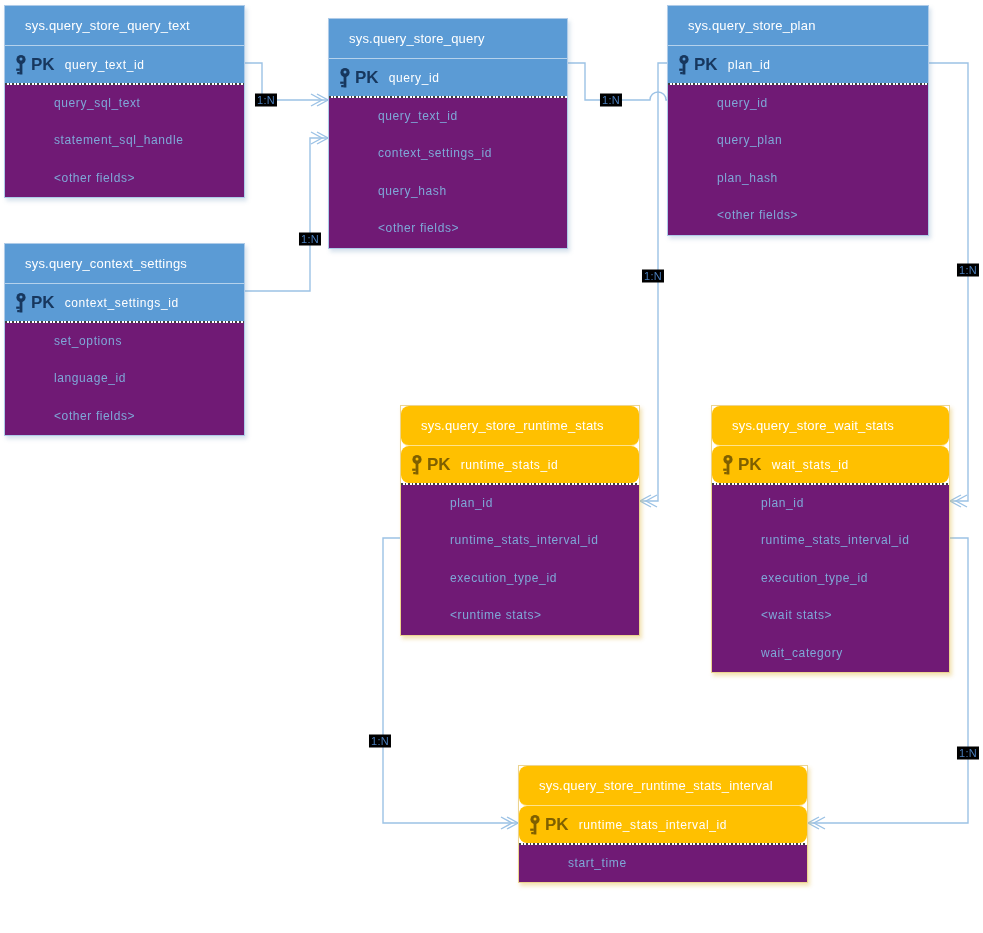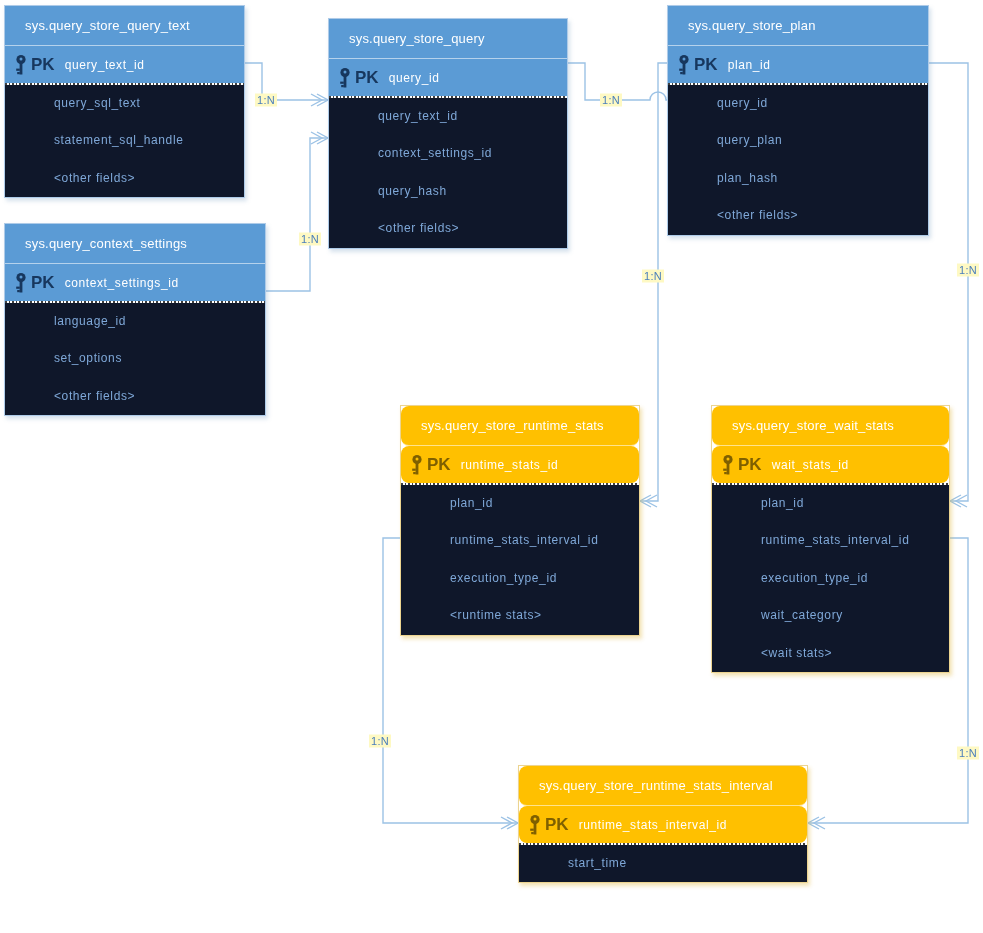--- a/index.html
+++ b/index.html
@@ -20,24 +20,24 @@
   .theme-orange .t-header,.theme-orange .t-pk { background:#ffc000;border-radius:8px; }
   .t-pk { height:37px; display:flex; align-items:center; color:#ffffff;
           font-size:12px; letter-spacing:.6px; white-space:nowrap; }
   .t-pk .key-icon { margin-left:9px; flex:0 0 auto; display:block; }
   .t-pk .pk-tag { margin-left:3px; font-size:17px; letter-spacing:0;font-weight:bold; }
   .theme-blue .pk-tag   { color:#17375e; }
   .theme-orange .pk-tag { color:#7f6000; }
   .t-pk .field-name { margin-left:10px; }
   .pk-divider { height:2px;
     background:repeating-linear-gradient(to right,#3f3f3f 0,#3f3f3f 1.6px,transparent 1.6px,transparent 3.6px); }
-  .t-body { background:#0f172a; }
+  .t-body { background:#701a75; }
   .t-field { height:37.4px; line-height:37.4px; padding-left:49px; color:#7fa8d8;
              font-size:12px; letter-spacing:.6px; white-space:nowrap; }
-  .conn-label { position:absolute; transform:translate(-50%,-50%); background:#fef9c3;
+  .conn-label { position:absolute; transform:translate(-50%,-50%); background:#000000;
                 color:#4a7ebb; font-size:11px; line-height:13px; padding:0 2px; z-index:3;
                 letter-spacing:.3px; }
 </style>
 </head>
 <body>
 
 <div id="canvas">
   <svg id="connector-layer" width="983" height="933">
       <path d="M 245 63 L 262 63 L 262 100 L 328 100" fill="none" stroke="#9cc2e5" stroke-width="1.4"></path>
       <polyline points="317,94 328,100 317,106" fill="none" stroke="#9cc2e5" stroke-width="1.4"></polyline>
@@ -116,37 +116,37 @@
         <span class="field-name">plan_id</span>
       </div>
       <div class="pk-divider"></div>
       <div class="t-body">
         <div class="t-field">query_id</div>
         <div class="t-field">query_plan</div>
         <div class="t-field">plan_hash</div>
         <div class="t-field">&lt;other fields&gt;</div>
       </div>
     </div>
-    <div class="table theme-blue" style="left: 4px; top: 223px; width: 262px;">
+    <div class="table theme-blue" style="left: 4px; top: 243px; width: 241px;">
       <div class="t-header">sys.query_context_settings</div>
       <div class="t-pk">
         <svg class="key-icon" width="14" height="20" viewBox="0 0 14 20">
           <circle cx="7" cy="4.6" r="4.6" fill="#17375e"></circle>
           <circle cx="7" cy="4" r="1.5" fill="#5b9bd5"></circle>
           <rect x="5.6" y="8.2" width="2.8" height="11.3" fill="#17375e"></rect>
           <rect x="2.2" y="13.6" width="3.6" height="2.2" fill="#17375e"></rect>
           <rect x="3.2" y="17" width="2.6" height="2.2" fill="#17375e"></rect>
         </svg>
         <span class="pk-tag">PK</span>
         <span class="field-name">context_settings_id</span>
       </div>
       <div class="pk-divider"></div>
       <div class="t-body">
+        <div class="t-field">set_options</div>
         <div class="t-field">language_id</div>
-        <div class="t-field">set_options</div>
         <div class="t-field">&lt;other fields&gt;</div>
       </div>
     </div>
     <div class="table theme-orange" style="left: 400px; top: 405px; width: 240px;">
       <div class="t-header">sys.query_store_runtime_stats</div>
       <div class="t-pk">
         <svg class="key-icon" width="14" height="20" viewBox="0 0 14 20">
           <circle cx="7" cy="4.6" r="4.6" fill="#7f6000"></circle>
           <circle cx="7" cy="4" r="1.5" fill="#ffc000"></circle>
           <rect x="5.6" y="8.2" width="2.8" height="11.3" fill="#7f6000"></rect>
@@ -175,22 +175,22 @@
           <rect x="3.2" y="17" width="2.6" height="2.2" fill="#7f6000"></rect>
         </svg>
         <span class="pk-tag">PK</span>
         <span class="field-name">wait_stats_id</span>
       </div>
       <div class="pk-divider"></div>
       <div class="t-body">
         <div class="t-field">plan_id</div>
         <div class="t-field">runtime_stats_interval_id</div>
         <div class="t-field">execution_type_id</div>
+        <div class="t-field">&lt;wait stats&gt;</div>
         <div class="t-field">wait_category</div>
-        <div class="t-field">&lt;wait stats&gt;</div>
       </div>
     </div>
     <div class="table theme-orange" style="left: 518px; top: 765px; width: 290px;">
       <div class="t-header">sys.query_store_runtime_stats_interval</div>
       <div class="t-pk">
         <svg class="key-icon" width="14" height="20" viewBox="0 0 14 20">
           <circle cx="7" cy="4.6" r="4.6" fill="#7f6000"></circle>
           <circle cx="7" cy="4" r="1.5" fill="#ffc000"></circle>
           <rect x="5.6" y="8.2" width="2.8" height="11.3" fill="#7f6000"></rect>
           <rect x="2.2" y="13.6" width="3.6" height="2.2" fill="#7f6000"></rect>

